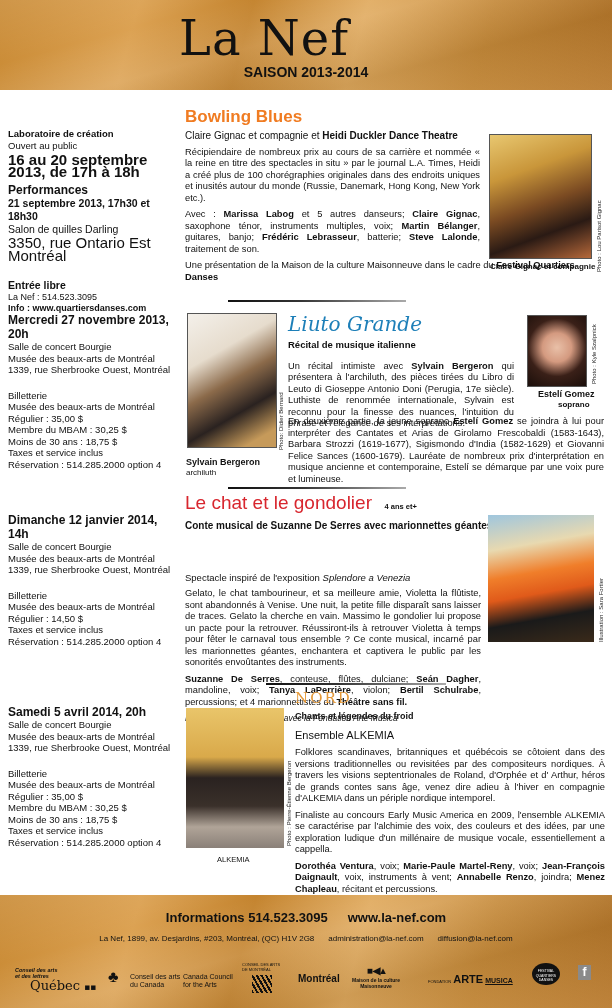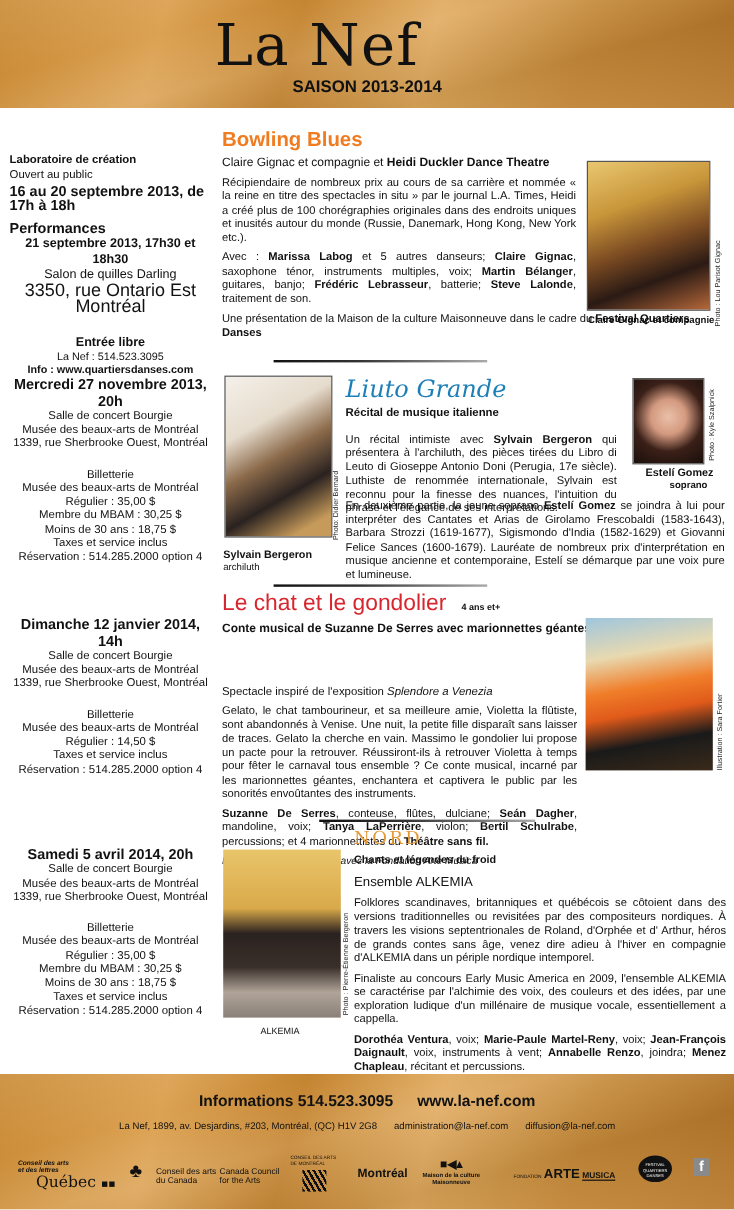--- a/index.html
+++ b/index.html
@@ -18,21 +18,21 @@
     position: absolute; left: 0; width: 528px; top: 12px; text-align: center;
     font-family: "DejaVu Serif", serif; font-size: 48px; color: #111; letter-spacing: 1px; line-height: 52px;
   }
   .header .season {
     position: absolute; left: 0; width: 612px; top: 64px; text-align: center;
     font-family: "Liberation Sans", sans-serif; font-weight: bold; font-size: 14px; color: #111;
   }
 
   
   .left { position: absolute; left: 8px; width: 168px; font-size: 9.5px; line-height: 11.5px; }
-  .left .r { text-align: center; }
+  .left .r { text-align: left; }
   .left .b { font-weight: bold; }
   .left .h { font-weight: bold; font-size: 12px; line-height: 14px; }
 
   
   .evt { position: absolute; left: 185px; width: 418px; font-size: 9.3px; line-height: 11.5px; }
   .evt p { text-align: justify; margin-bottom: 5px; }
   .evt-title { font-size: 17px; line-height: 20px; }
   .sub { font-weight: bold; font-size: 10px; margin-bottom: 5px; }
 
   .photo { position: absolute; border: 1px solid #555; }
@@ -62,21 +62,21 @@
 <body>
 
 <div class="header gold-bg">
   <div class="title">La Nef</div>
   <div class="season">SAISON 2013-2014</div>
 </div>
 
 <div class="left" style="top:128px;">
   <div class="b">Laboratoire de création</div>
   <div>Ouvert au public</div>
-  <div class="b" style="margin-top:3px;font-size:12px;">16 au 20 septembre 2013, de 17h à 18h</div>
+  <div class="b" style="margin-top:3px;font-size:15px;">16 au 20 septembre 2013, de 17h à 18h</div>
   <div class="h" style="margin-top:6px;">Performances</div>
   <div class="b r" style="font-size:10.5px;line-height:13px;">21 septembre 2013, 17h30 et 18h30</div>
   <div class="r" style="font-size:10.5px;line-height:13px;">Salon de quilles Darling</div>
   <div class="r" style="font-size:15px;line-height:13px;">3350, rue Ontario Est  Montréal</div>
   <div class="b r" style="margin-top:18px;font-size:10.5px;">Entrée libre</div>
   <div class="r" style="font-size:9px;">La  Nef : 514.523.3095</div>
   <div class="b r" style="font-size:9px;">Info : www.quartiersdanses.com</div>
 </div>
 
 <div class="evt" style="top:107px;">

